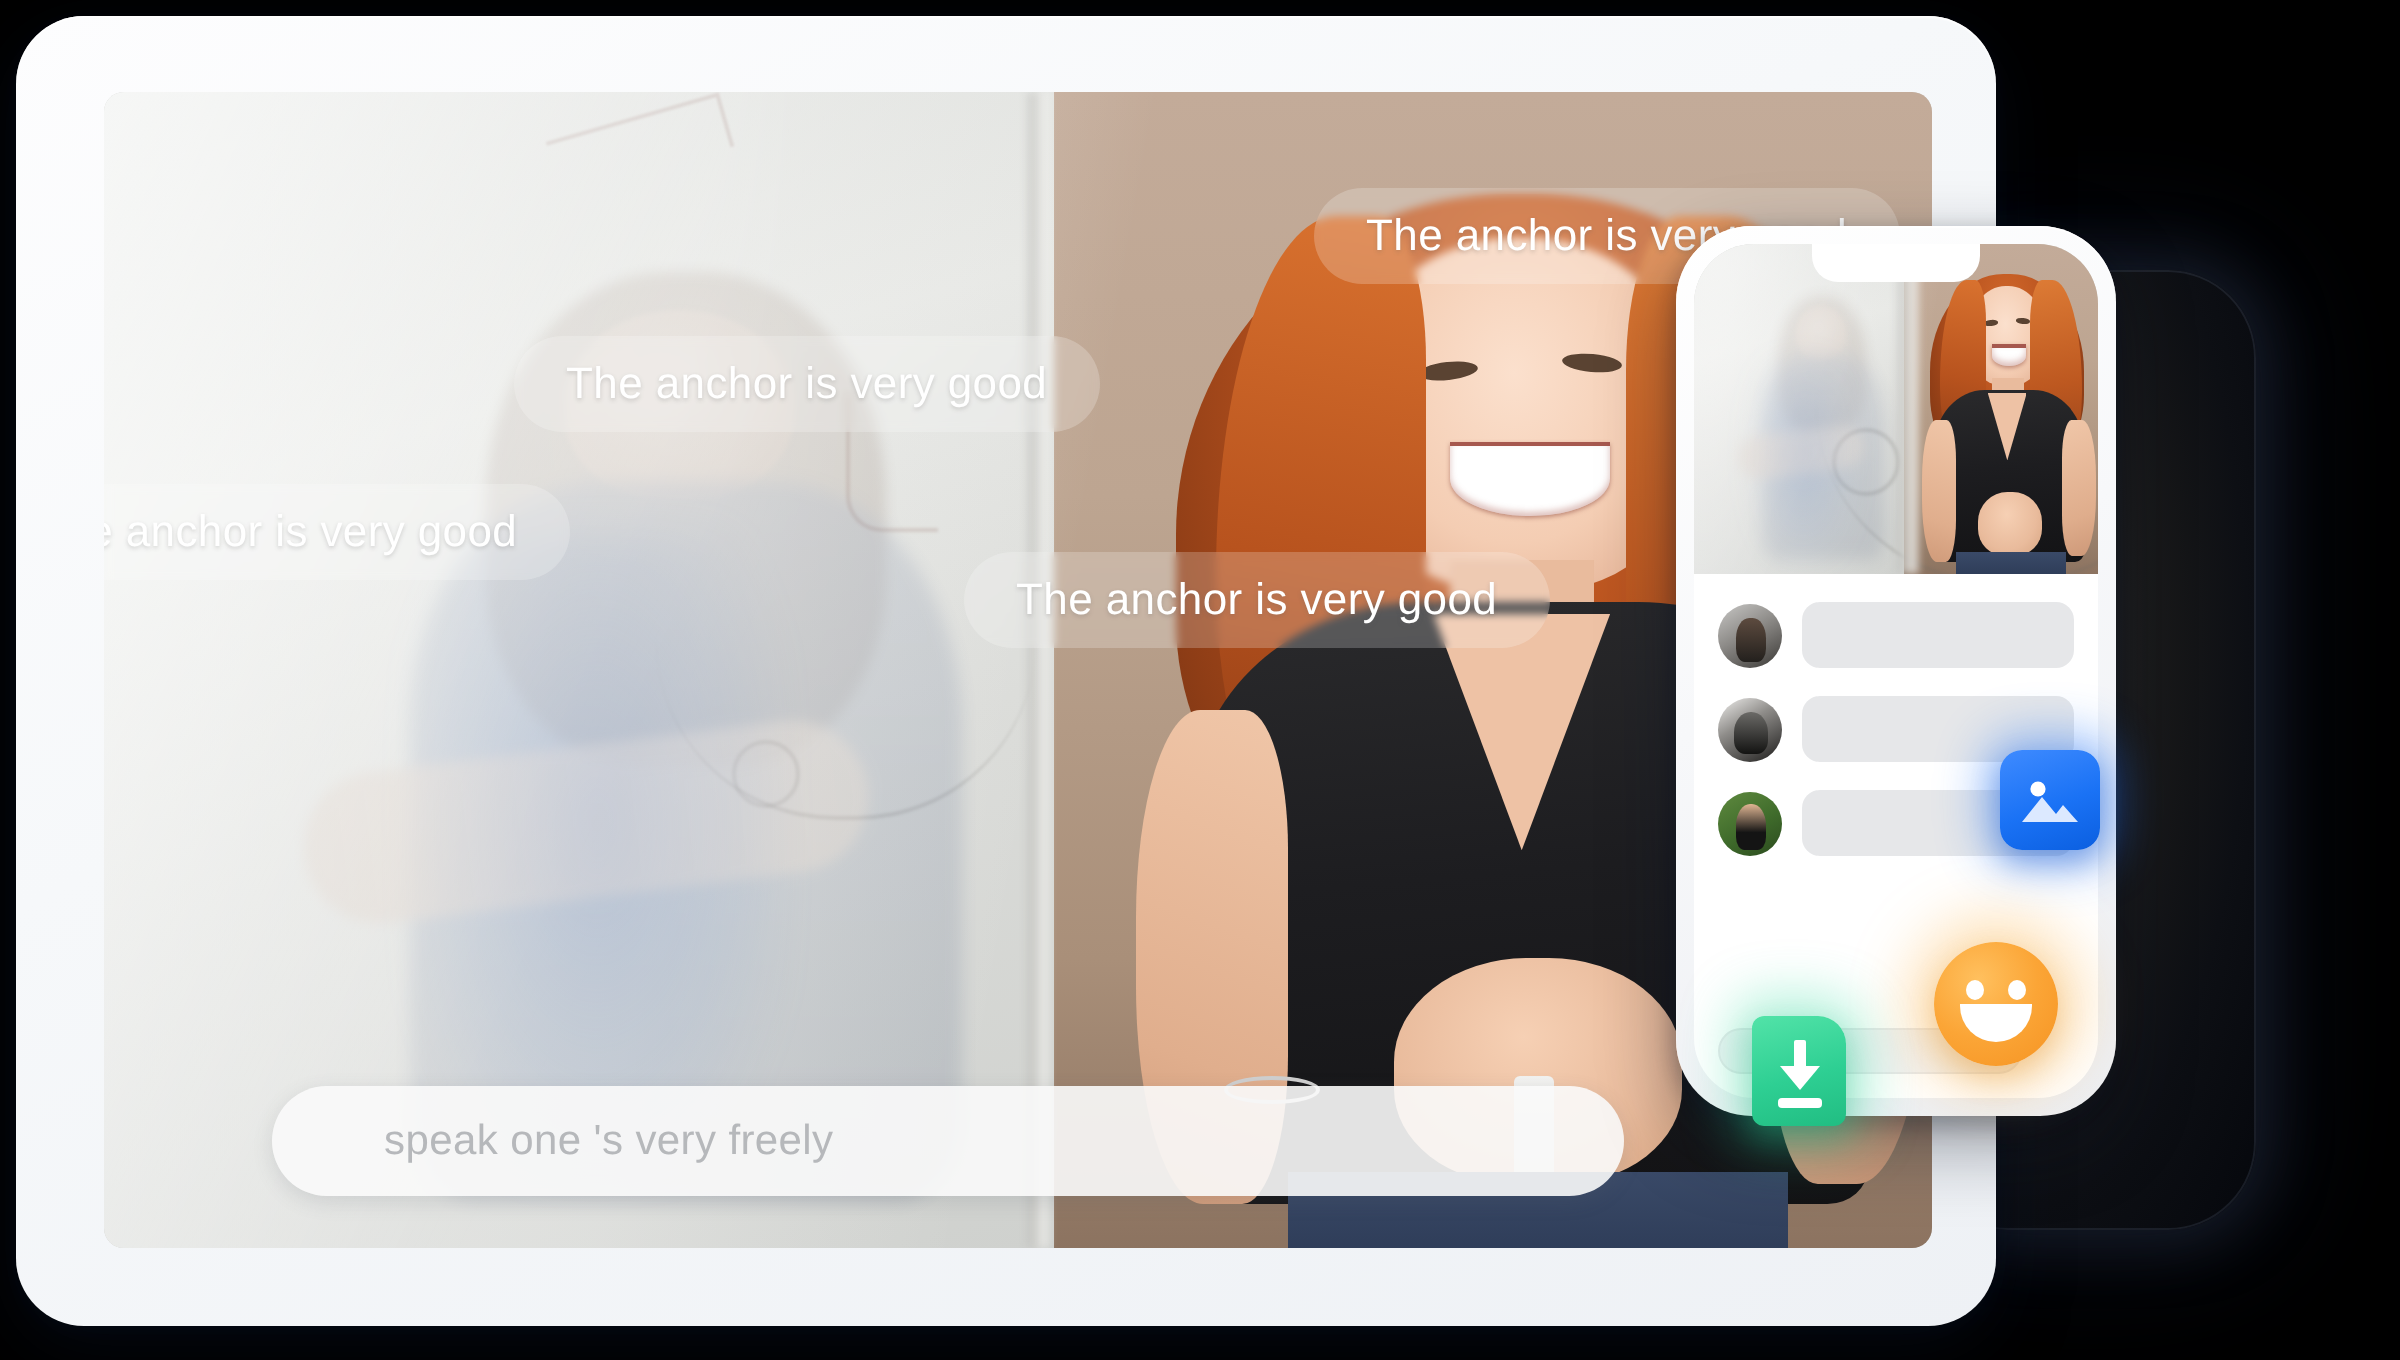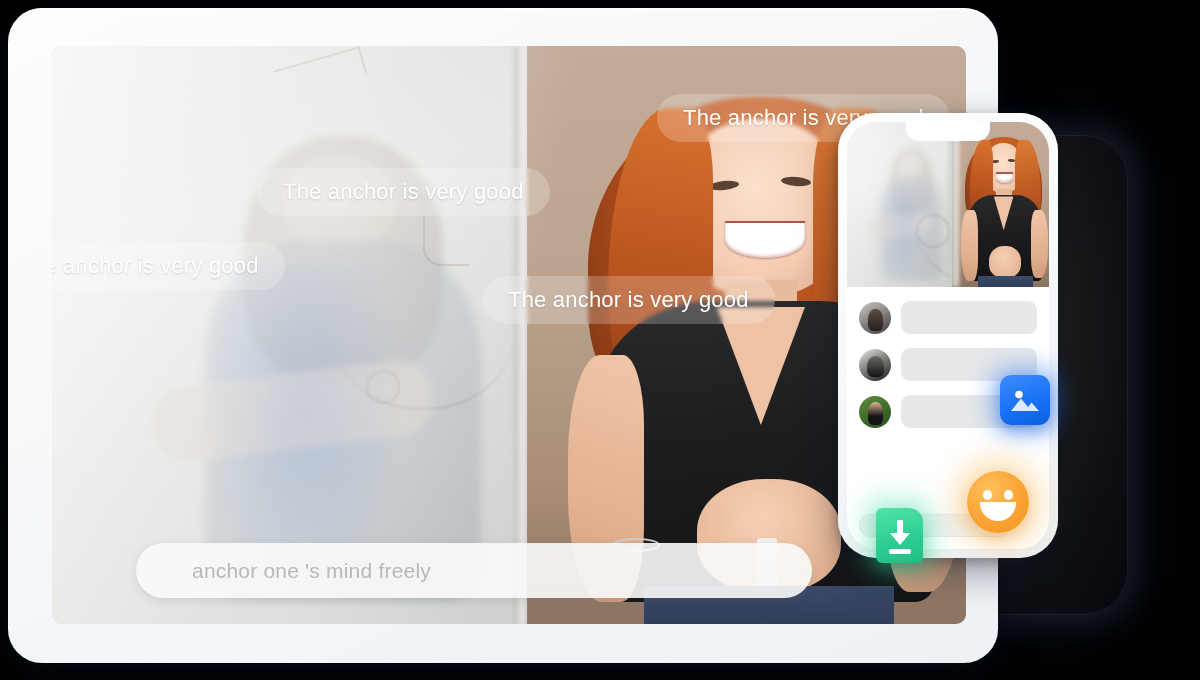--- a/index.html
+++ b/index.html
@@ -507,21 +507,21 @@
         <span>The anchor is very good</span>
       </div>
       <div class="bubble b-left">
         <span>The anchor is very good</span>
       </div>
       <div class="bubble b-low">
         <span>The anchor is very good</span>
       </div>
 
       <div class="tablet-input">
-        <span class="tablet-input-placeholder">anchor one 's mind freely</span>
+        <span class="tablet-input-placeholder">speak one 's very freely</span>
       </div>
 
     </div>
   </div>
 
   <div class="phone">
     <div class="phone-screen">
       <div class="phone-notch"></div>
 
       <div class="phone-video">

